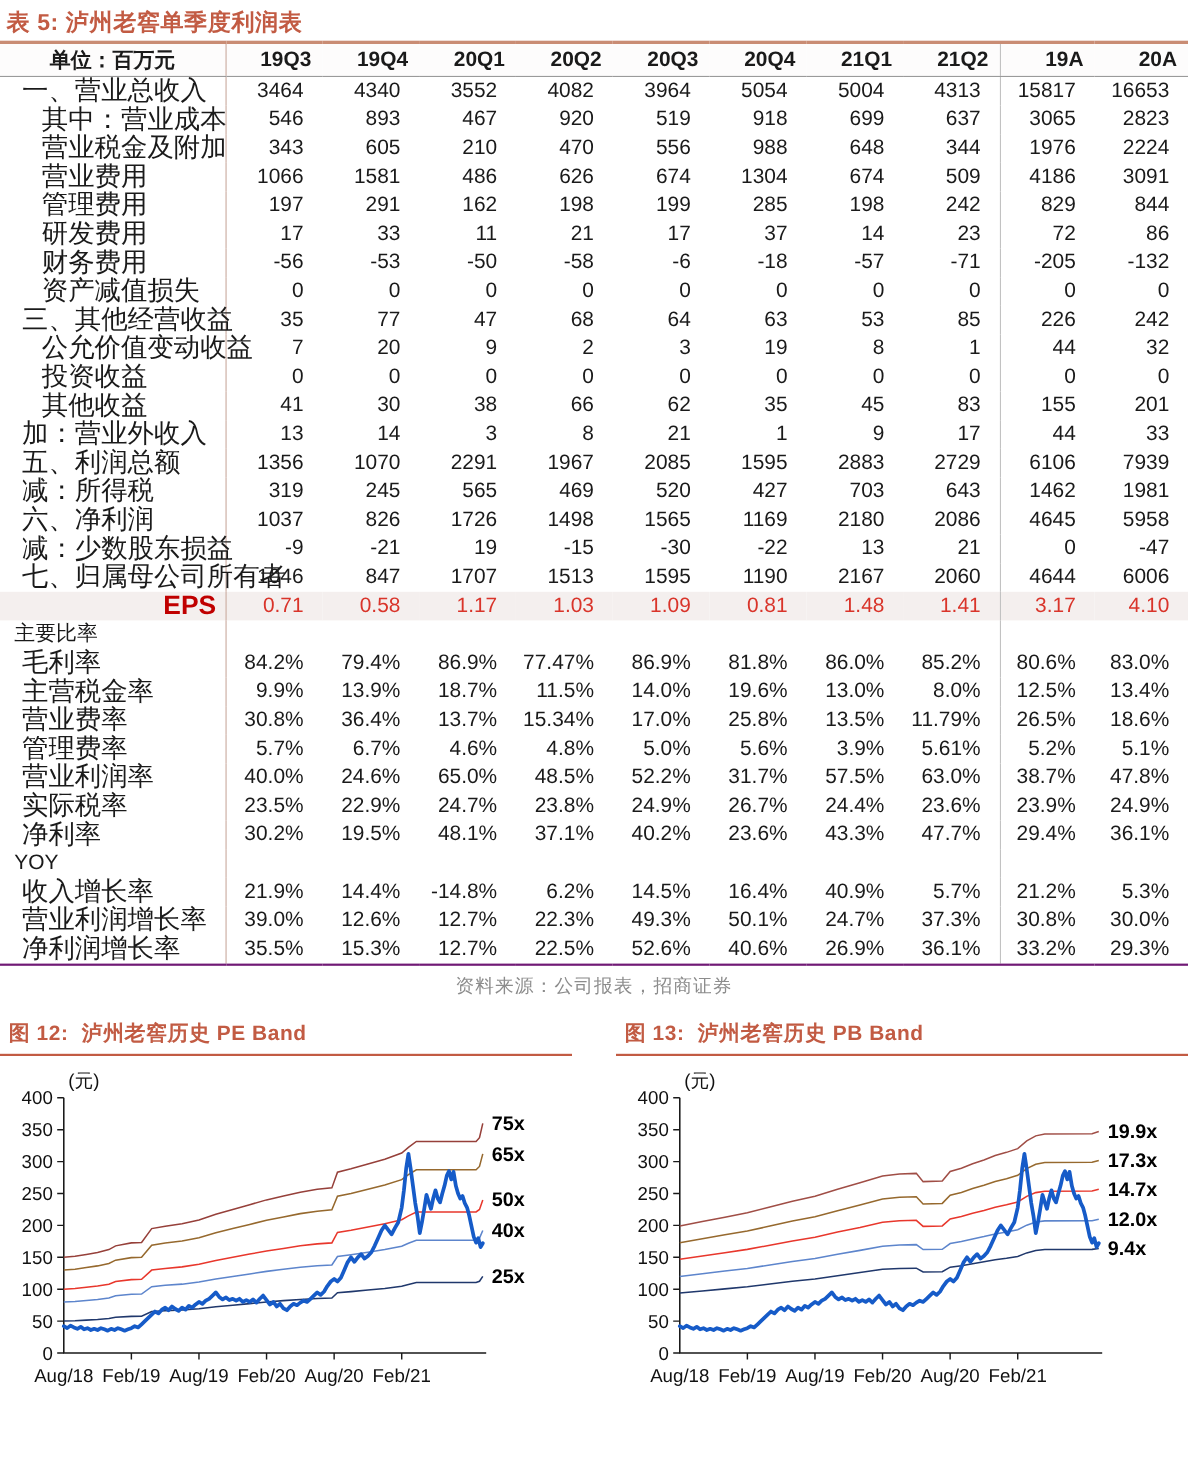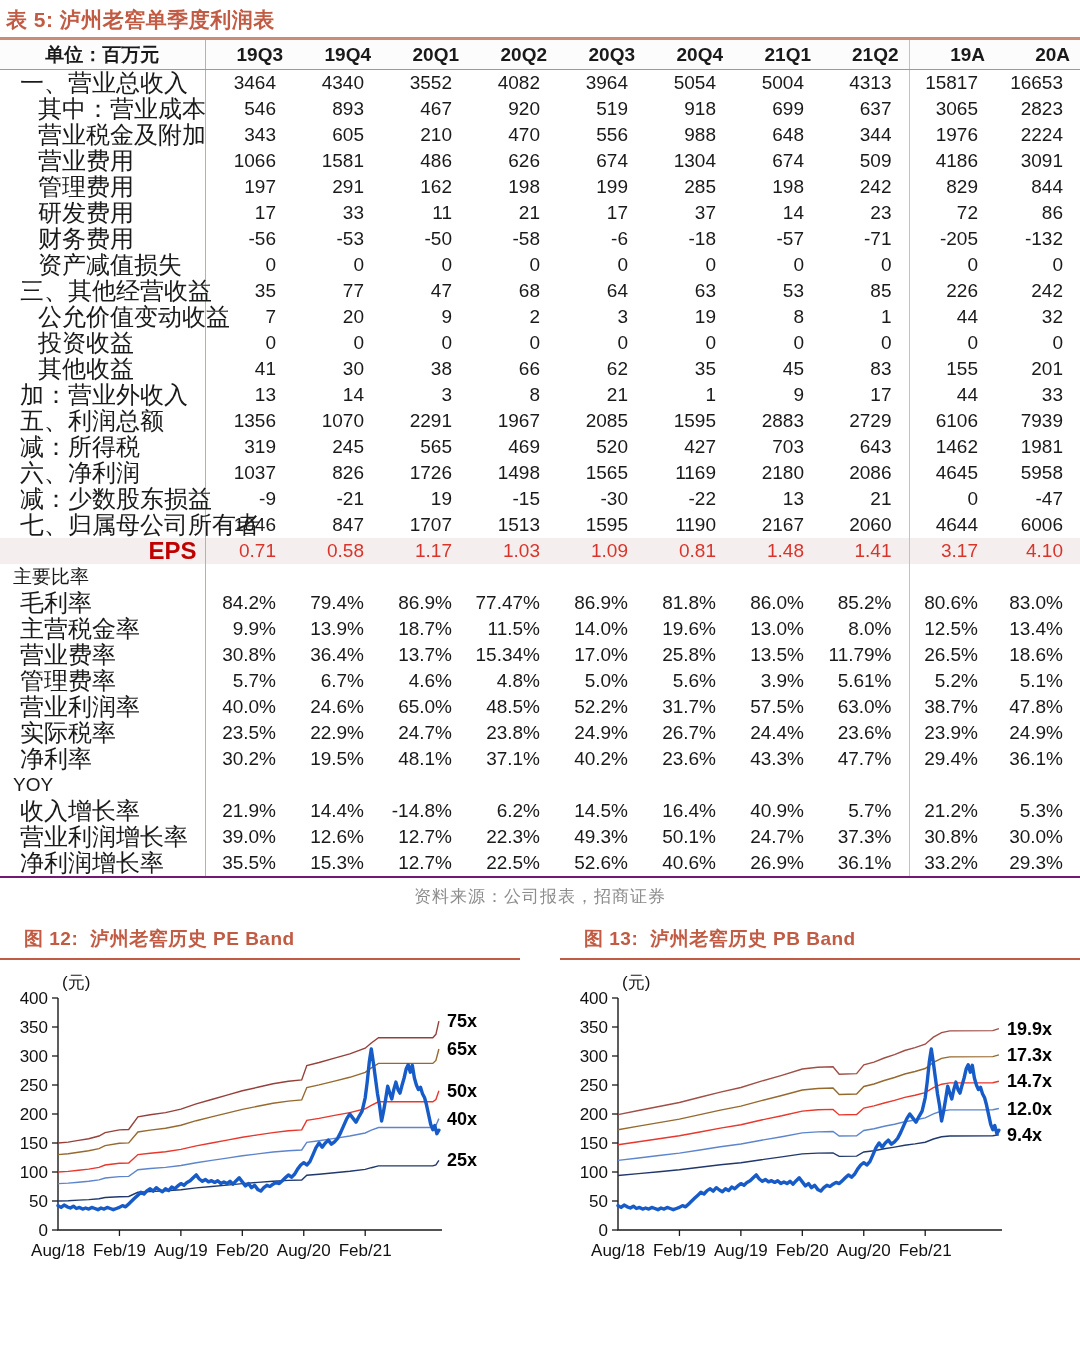--- a/index.html
+++ b/index.html
@@ -20,21 +20,21 @@
   tbody tr.ind td.lbl{padding-left:38px;}
   tbody tr.section td.lbl{font-weight:normal;padding-left:13px;font-size:19px;}
   tbody tr.eps td{background:var(--eps-bg);color:var(--eps-red);}
   tbody tr.eps td.lbl{text-align:right;font-weight:bold;color:var(--eps-label);padding:0 8px 0 0;}
   th:nth-child(2),td:nth-child(2){border-left:1px solid var(--div1);}
   th:nth-child(10),td:nth-child(10){border-left:1px solid var(--div2);}
   tbody tr:last-child td{border-bottom:2px solid #701a75;}
   .tbl-source{color:var(--src);font-size:17px;text-align:center;padding:7px 0 10px 0;letter-spacing:1px;}
   .charts{display:flex;gap:40px;width:1080px;padding-top:4px;}
   .panel{width:520px;}
-  .fig-title{margin:0;font-size:19px;font-weight:bold;color:var(--accent);padding:4px 0 6px 24px;letter-spacing:.5px;}
+  .fig-title{margin:0;font-size:19px;font-weight:bold;color:var(--accent);padding:4px 0 6px 8px;letter-spacing:.5px;}
   .fig-title .sp{display:inline-block;width:12px;}
   .rule{border-bottom:2px solid var(--accent);}
   .chart-host{padding-top:8px;}
   svg text{font-family:"Liberation Sans","DejaVu Sans",sans-serif;}
 </style>
 </head>
 <body>
 
 <div class="page">
 

